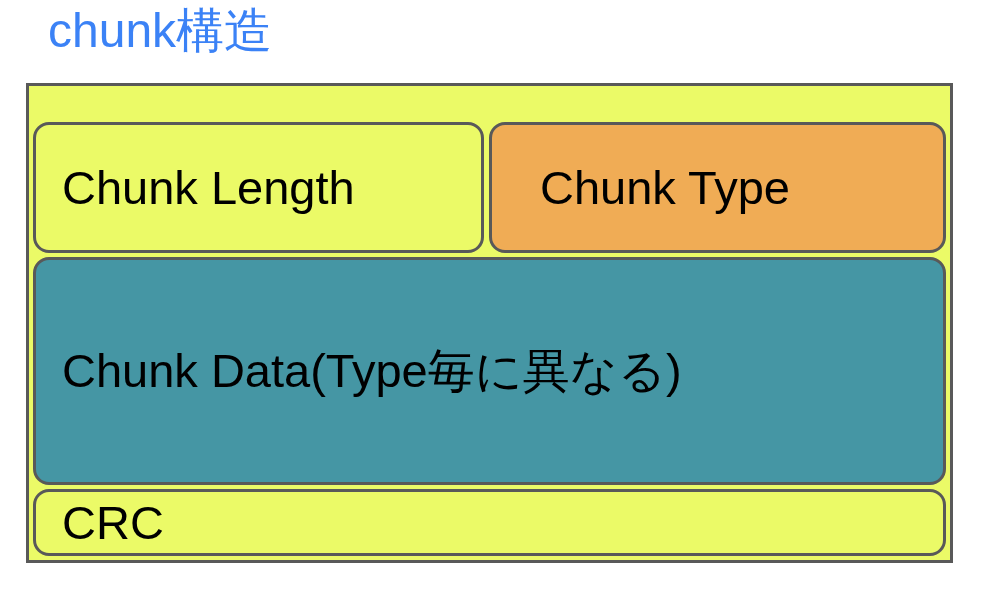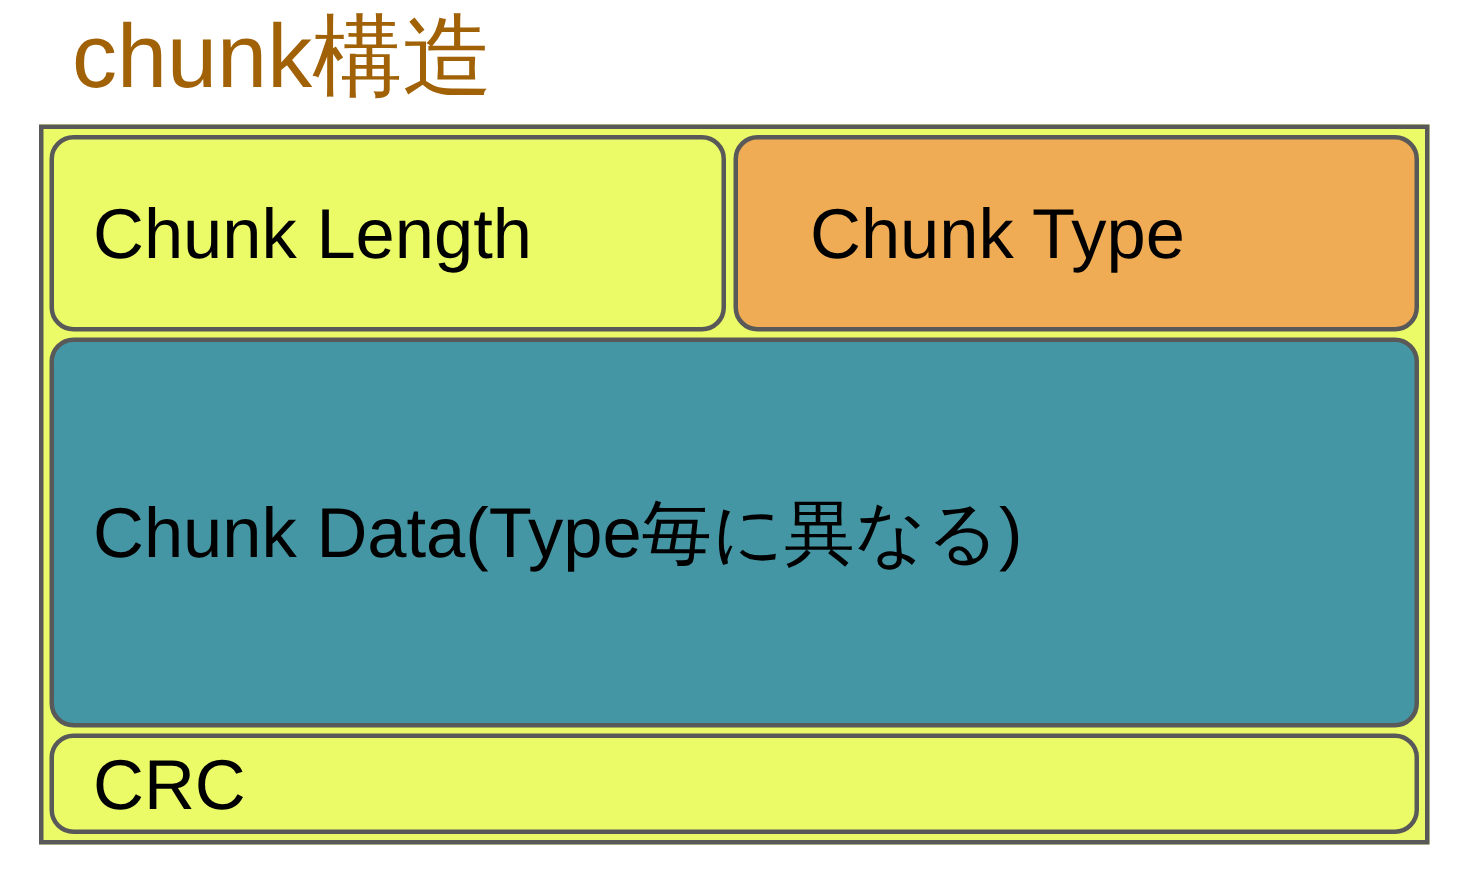--- a/index.html
+++ b/index.html
@@ -9,23 +9,23 @@
     background: #ffffff;
     font-family: "Liberation Sans", sans-serif;
     position: relative;
     overflow: hidden;
     color: #000;
   }
   .title {
     position: absolute;
     left: 48px;
     top: 2px;
-    font-size: 60px;
+    font-size: 48px;
     line-height: 1.2;
-    color: #a16207;
+    color: #3b82f6;
     white-space: nowrap;
   }
   .outer {
     position: absolute;
     left: 26px;
     top: 83px;
     width: 927px;
     height: 480px;
     box-sizing: border-box;
     border: 3px solid #595959;
@@ -44,21 +44,21 @@
     border: 3px solid #595959;
     border-radius: 16px;
     display: flex;
     align-items: center;
     padding-left: 26px;
     font-size: 47px;
     color: #000;
     white-space: nowrap;
     overflow: hidden;
   }
-  .row1 { height: 131px; }
+  .row1 { height: 131px; margin-top: 32px; }
   .box-length { width: 451px; flex: 0 0 auto; }
   .box-type { flex: 1; padding-left: 48px; }
   .box-data { flex: 1; }
   .box-crc { height: 67px; flex: 0 0 auto; }
 </style>
 </head>
 <body>
 
 <div class="title">chunk構造</div>
 

